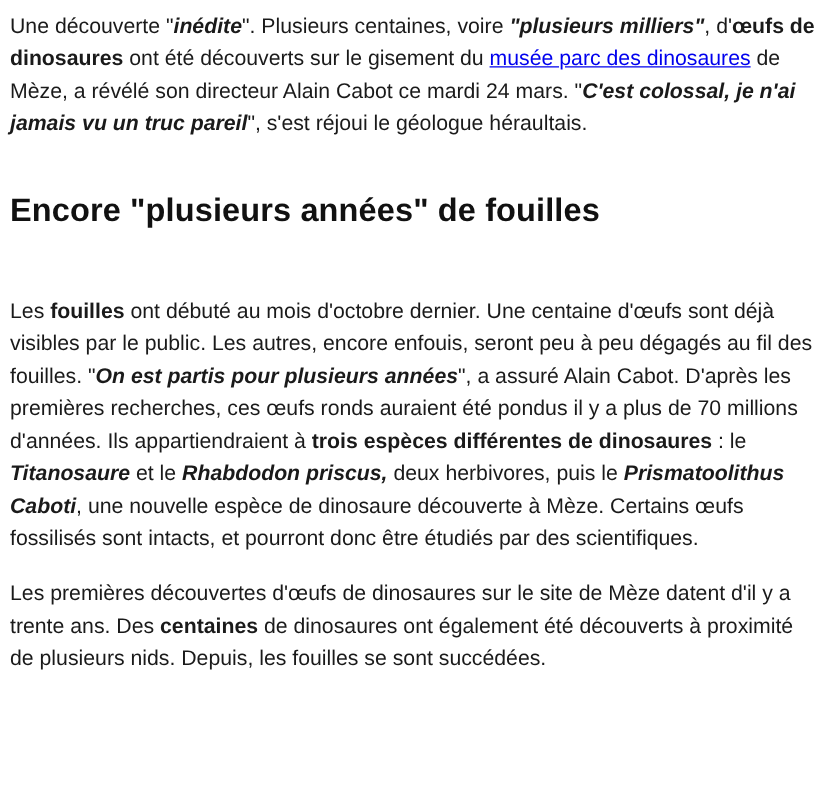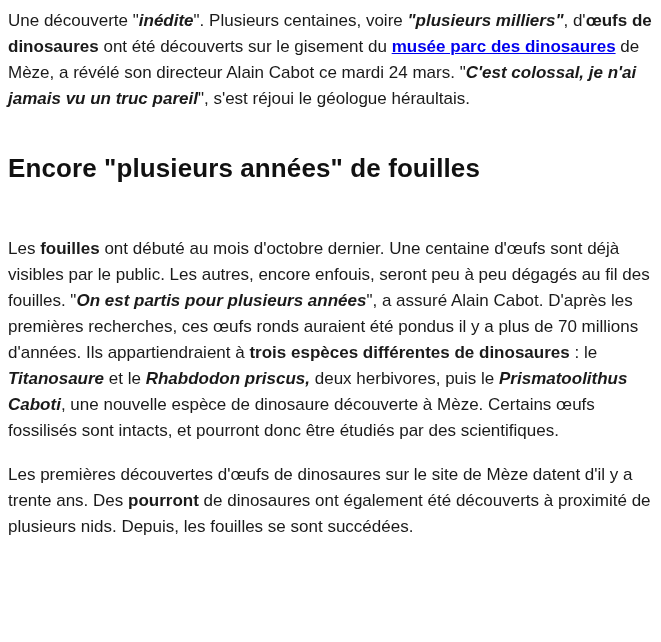--- a/index.html
+++ b/index.html
@@ -32,27 +32,26 @@
     color: #111111;
     letter-spacing: 0.1px;
   }
   .seg-normal { font-weight: 400; font-style: normal; }
   .seg-bold   { font-weight: 700; }
   .seg-italic { font-style: italic; font-weight: bold; }
   a.seg-link {
     color: var(--link-color, #0000ee);
     text-decoration: underline;
     cursor: pointer;
-    font-weight: bold;
   }
 </style>
 </head>
 <body style="color: rgb(26, 26, 26); background: rgb(255, 255, 255);">
 
 <main class="article">
   <p class="para"><span class="seg-normal">Une découverte "</span><span class="seg-italic">inédite</span><span class="seg-normal">". Plusieurs centaines, voire </span><span class="seg-italic">"plusieurs milliers"</span><span class="seg-normal">, d'</span><span class="seg-bold">œufs de dinosaures</span><span class="seg-normal"> ont été découverts sur le gisement du </span><a href="#" class="seg-link">musée parc des dinosaures</a><span class="seg-normal"> de Mèze, a révélé son directeur Alain Cabot ce mardi 24 mars. "</span><span class="seg-italic">C'est colossal, je n'ai jamais vu un truc pareil</span><span class="seg-normal">", s'est réjoui le géologue héraultais.</span></p>
 
   <h2 class="section-heading">Encore "plusieurs années" de fouilles</h2>
 
   <p class="para"><span class="seg-normal">Les </span><span class="seg-bold">fouilles</span><span class="seg-normal"> ont débuté au mois d'octobre dernier. Une centaine d'œufs sont déjà visibles par le public. Les autres, encore enfouis, seront peu à peu dégagés au fil des fouilles. "</span><span class="seg-italic">On est partis pour plusieurs années</span><span class="seg-normal">", a assuré Alain Cabot. D'après les premières recherches, ces œufs ronds auraient été pondus il y a plus de 70 millions d'années. Ils appartiendraient à </span><span class="seg-bold">trois espèces différentes de dinosaures</span><span class="seg-normal"> : le </span><span class="seg-italic">Titanosaure</span><span class="seg-normal"> et le </span><span class="seg-italic">Rhabdodon priscus,</span><span class="seg-normal"> deux herbivores, puis le </span><span class="seg-italic">Prismatoolithus Caboti</span><span class="seg-normal">, une nouvelle espèce de dinosaure découverte à Mèze. Certains œufs fossilisés sont intacts, et pourront donc être étudiés par des scientifiques.</span></p>
 
-  <p class="para"><span class="seg-normal">Les premières découvertes d'œufs de dinosaures sur le site de Mèze datent d'il y a trente ans. Des </span><span class="seg-bold">pourront</span><span class="seg-normal"> de dinosaures ont également été découverts à proximité de plusieurs nids. Depuis, les fouilles se sont succédées.</span></p>
+  <p class="para"><span class="seg-normal">Les premières découvertes d'œufs de dinosaures sur le site de Mèze datent d'il y a trente ans. Des </span><span class="seg-bold">centaines</span><span class="seg-normal"> de dinosaures ont également été découverts à proximité de plusieurs nids. Depuis, les fouilles se sont succédées.</span></p>
 </main>
 
 </body></html>

